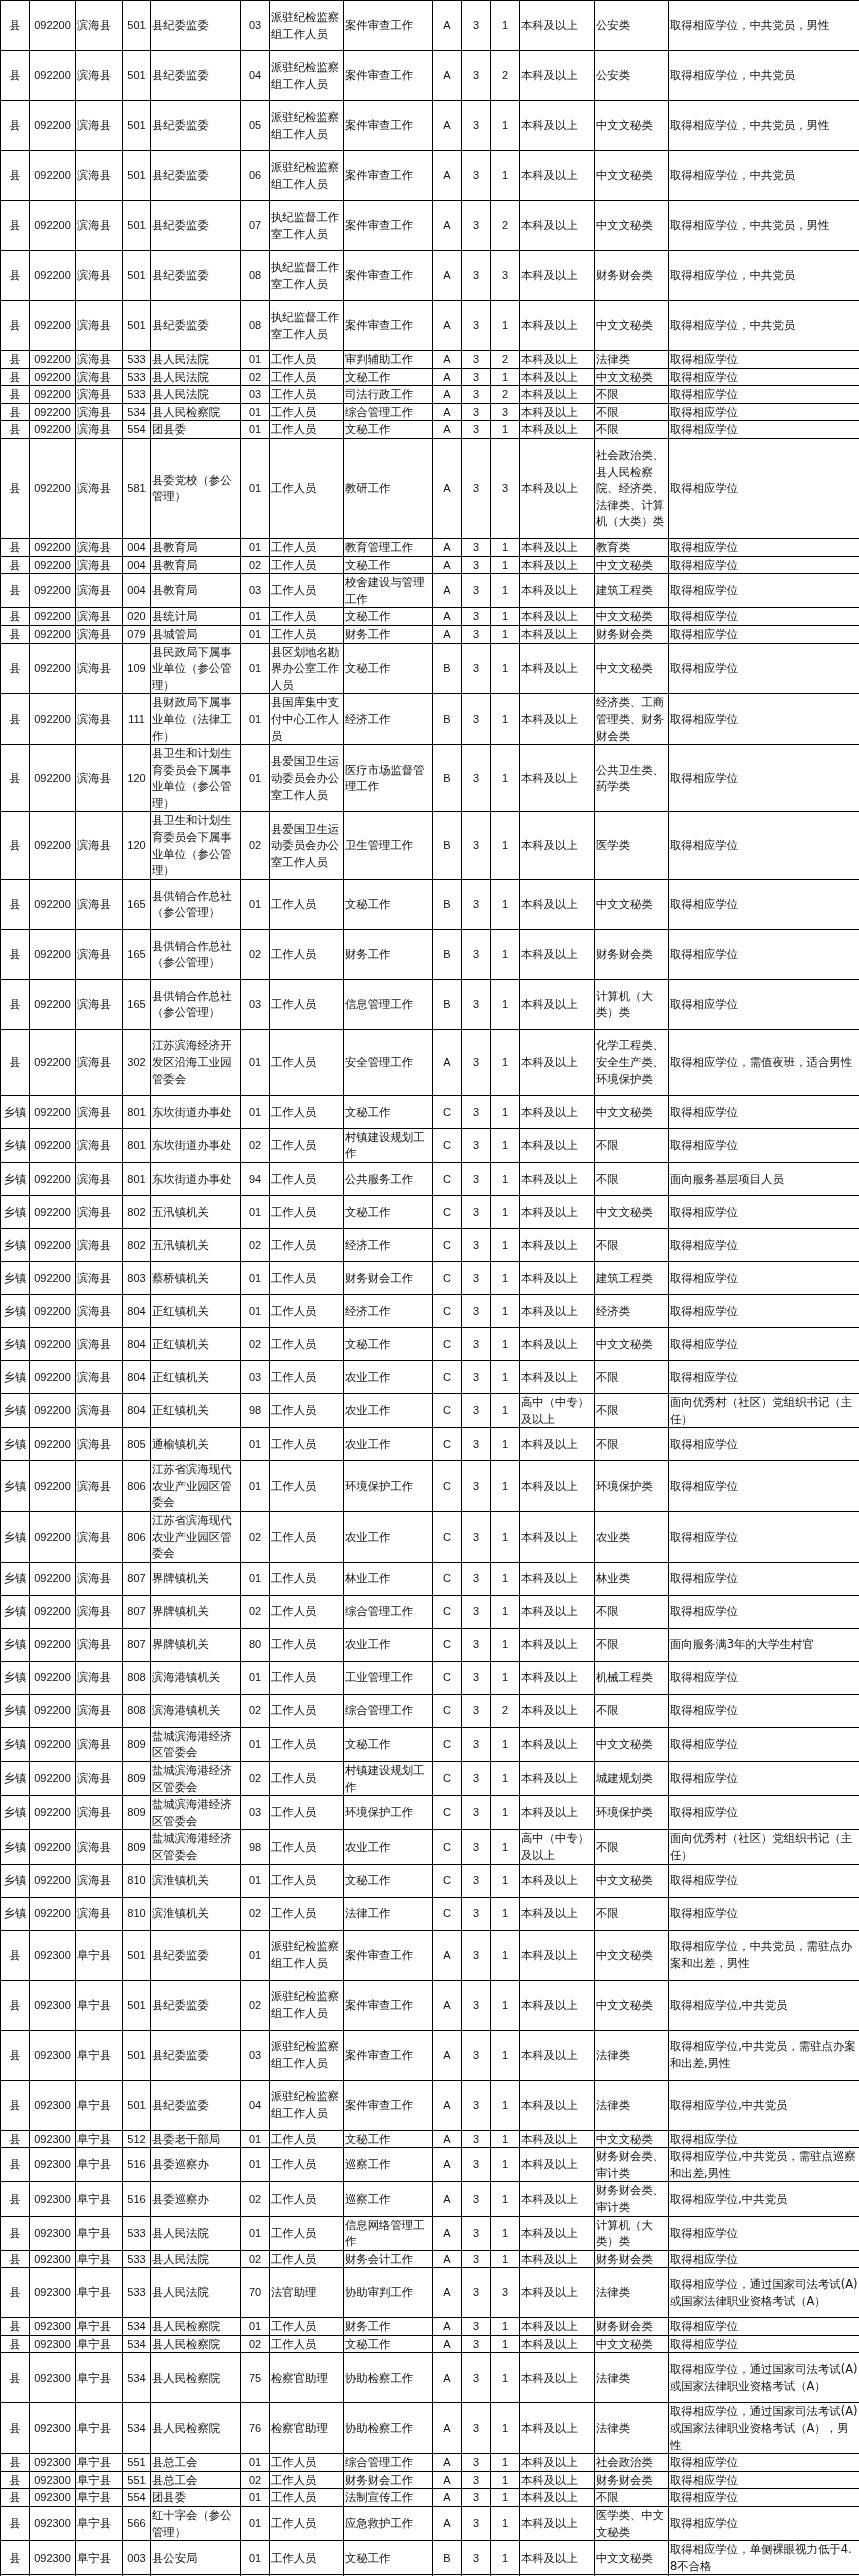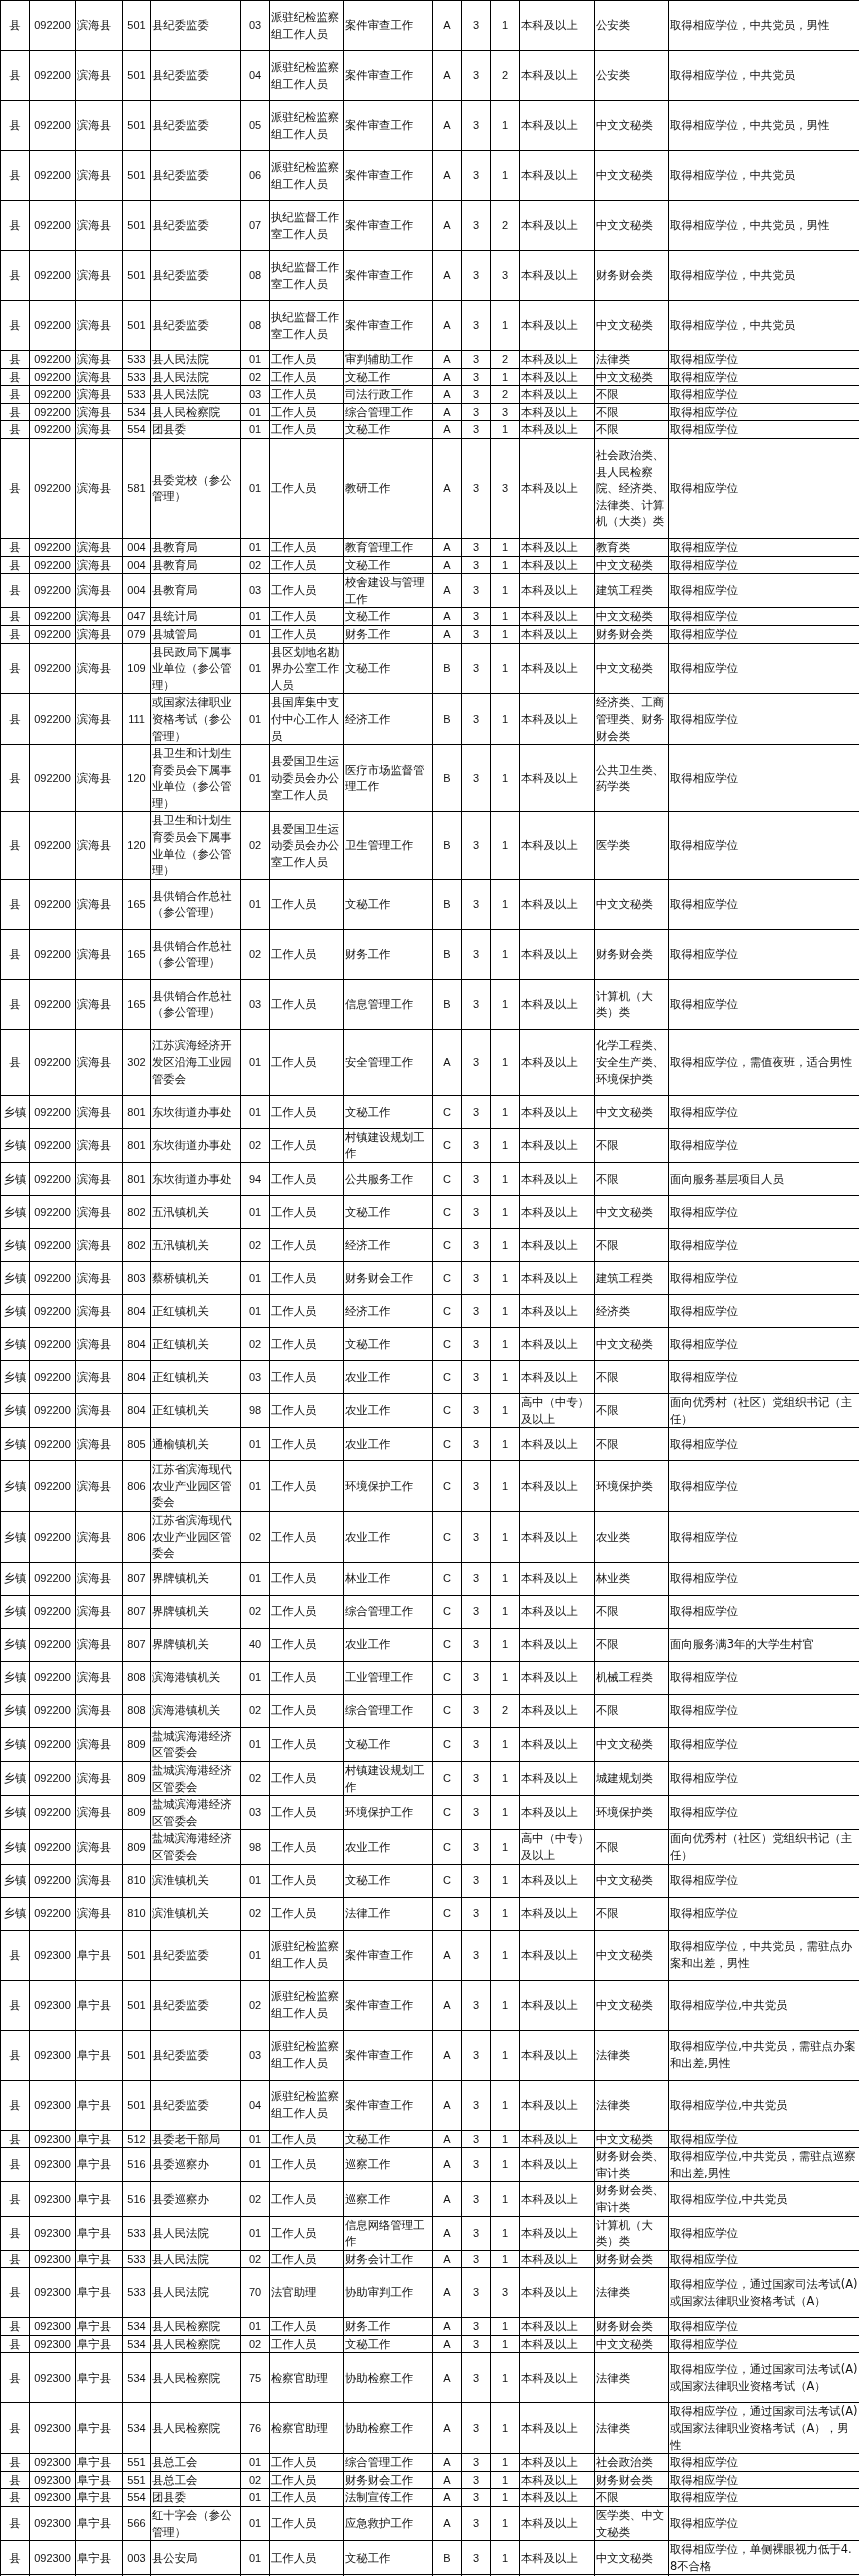--- a/index.html
+++ b/index.html
@@ -285,21 +285,21 @@
         <td class="c num">3</td>
         <td class="c num">1</td>
         <td class="l">本科及以上</td>
         <td class="l">建筑工程类</td>
         <td class="l">取得相应学位</td>
       </tr>
       <tr style="height: 16.6px;">
         <td class="c">县</td>
         <td class="c num">092200</td>
         <td class="l">滨海县</td>
-        <td class="c num">047</td>
+        <td class="c num">020</td>
         <td class="l">县统计局</td>
         <td class="c num">01</td>
         <td class="l">工作人员</td>
         <td class="l">文秘工作</td>
         <td class="c num">A</td>
         <td class="c num">3</td>
         <td class="c num">1</td>
         <td class="l">本科及以上</td>
         <td class="l">中文文秘类</td>
         <td class="l">取得相应学位</td>
@@ -334,21 +334,21 @@
         <td class="c num">1</td>
         <td class="l">本科及以上</td>
         <td class="l">中文文秘类</td>
         <td class="l">取得相应学位</td>
       </tr>
       <tr style="height: 50px;">
         <td class="c">县</td>
         <td class="c num">092200</td>
         <td class="l">滨海县</td>
         <td class="c num">111</td>
-        <td class="l">或国家法律职业资格考试（参公管理）</td>
+        <td class="l">县财政局下属事业单位（法律工作）</td>
         <td class="c num">01</td>
         <td class="l">县国库集中支付中心工作人员</td>
         <td class="l">经济工作</td>
         <td class="c num">B</td>
         <td class="c num">3</td>
         <td class="c num">1</td>
         <td class="l">本科及以上</td>
         <td class="l">经济类、工商管理类、财务财会类</td>
         <td class="l">取得相应学位</td>
       </tr>
@@ -687,21 +687,21 @@
         <td class="l">本科及以上</td>
         <td class="l">不限</td>
         <td class="l">取得相应学位</td>
       </tr>
       <tr style="height: 33px;">
         <td class="c">乡镇</td>
         <td class="c num">092200</td>
         <td class="l">滨海县</td>
         <td class="c num">807</td>
         <td class="l">界牌镇机关</td>
-        <td class="c num">40</td>
+        <td class="c num">80</td>
         <td class="l">工作人员</td>
         <td class="l">农业工作</td>
         <td class="c num">C</td>
         <td class="c num">3</td>
         <td class="c num">1</td>
         <td class="l">本科及以上</td>
         <td class="l">不限</td>
         <td class="l">面向服务满3年的大学生村官</td>
       </tr>
       <tr style="height: 33px;">

